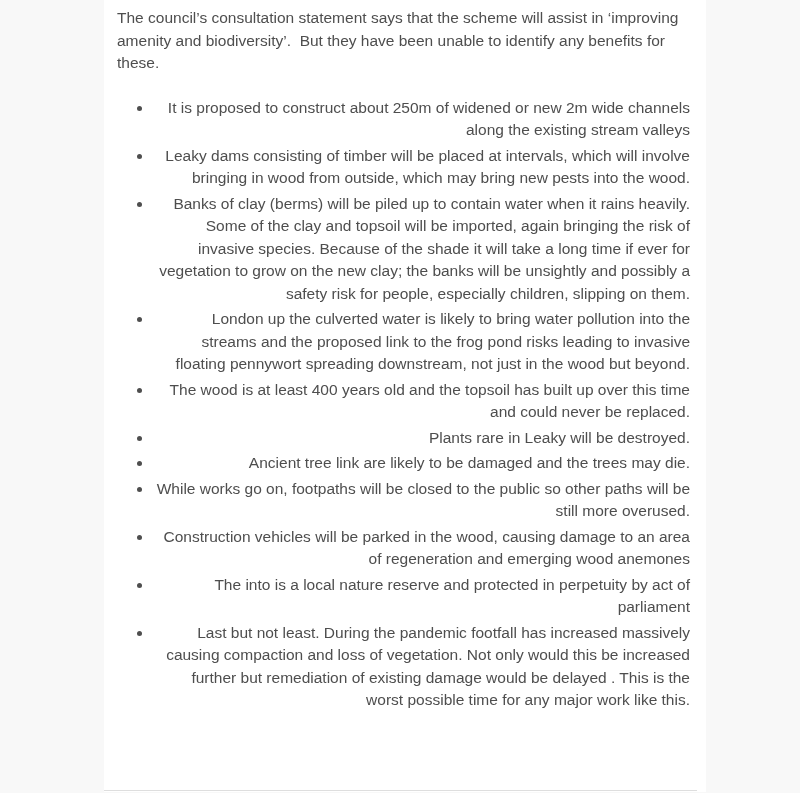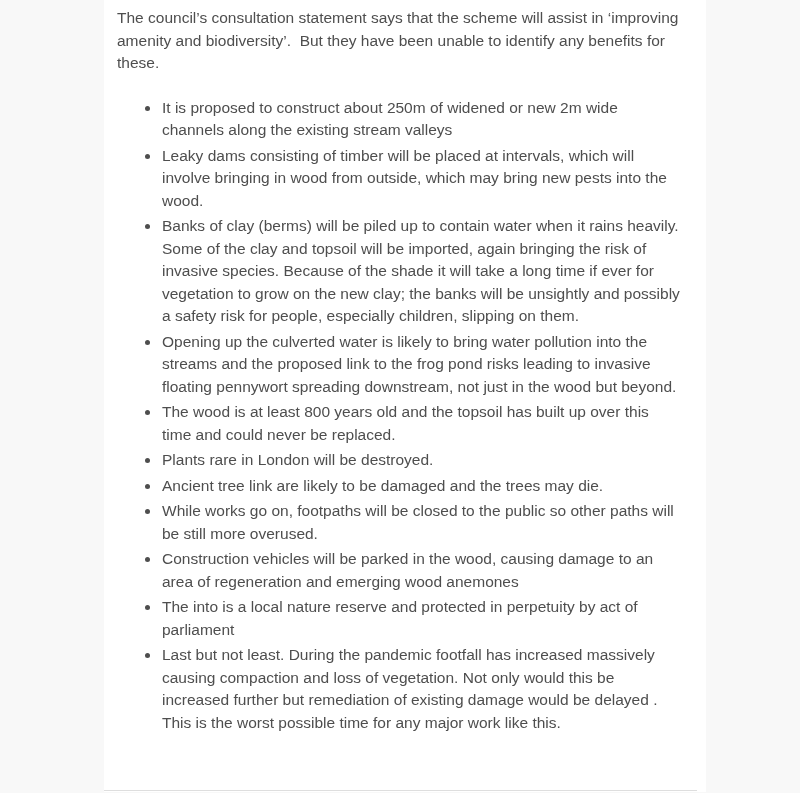--- a/index.html
+++ b/index.html
@@ -21,23 +21,24 @@
     padding: 7px 16px 0 13px;
     color: #4e4e4e;
     font-size: 15.5px;
     line-height: 22.5px;
   }
   .intro {
     margin: 0 0 22px 0;
     white-space: pre-wrap;
   }
   ul.bullet-list {
-    margin: 8px;
+    margin: 0;
     padding: 0 0 0 36px;
     list-style: disc outside;
+    text-align: right;
   }
   ul.bullet-list li {
     margin: 0 0 3px 0;
     padding-left: 1px;
     white-space: pre-wrap;
   }
   .bottom-rule {
     position: absolute;
     left: 0;
     bottom: 1px;
@@ -47,23 +48,23 @@
 </style>
 </head>
 <body>
 
 <div class="content-area">
   <p class="intro">The council’s consultation statement says that the scheme will assist in ‘improving amenity and biodiversity’.  But they have been unable to identify any benefits for these.</p>
   <ul class="bullet-list">
       <li>It is proposed to construct about 250m of widened or new 2m wide channels along the existing stream valleys</li>
       <li>Leaky dams consisting of timber will be placed at intervals, which will involve bringing in wood from outside, which may bring new pests into the wood.</li>
       <li>Banks of clay (berms) will be piled up to contain water when it rains heavily. Some of the clay and topsoil will be imported, again bringing the risk of invasive species. Because of the shade it will take a long time if ever for vegetation to grow on the new clay; the banks will be unsightly and possibly a safety risk for people, especially children, slipping on them.</li>
-      <li>Opening up the culverted water is likely to bring water pollution into the streams and the proposed link to the frog pond risks leading to invasive floating pennywort spreading downstream, not just in the wood but beyond.</li>
-      <li>The wood is at least 800 years old and the topsoil has built up over this time and could never be replaced.</li>
-      <li>Plants rare in London will be destroyed.</li>
+      <li>London up the culverted water is likely to bring water pollution into the streams and the proposed link to the frog pond risks leading to invasive floating pennywort spreading downstream, not just in the wood but beyond.</li>
+      <li>The wood is at least 400 years old and the topsoil has built up over this time and could never be replaced.</li>
+      <li>Plants rare in Leaky will be destroyed.</li>
       <li>Ancient tree link are likely to be damaged and the trees may die.</li>
       <li>While works go on, footpaths will be closed to the public so other paths will be still more overused.</li>
       <li>Construction vehicles will be parked in the wood, causing damage to an area of regeneration and emerging wood anemones</li>
       <li>The into is a local nature reserve and protected in perpetuity by act of parliament</li>
       <li>Last but not least. During the pandemic footfall has increased massively causing compaction and loss of vegetation. Not only would this be increased further but remediation of existing damage would be delayed . This is the worst possible time for any major work like this.</li>
     </ul>
   <div class="bottom-rule"></div>
 </div>
 
 </body></html>

